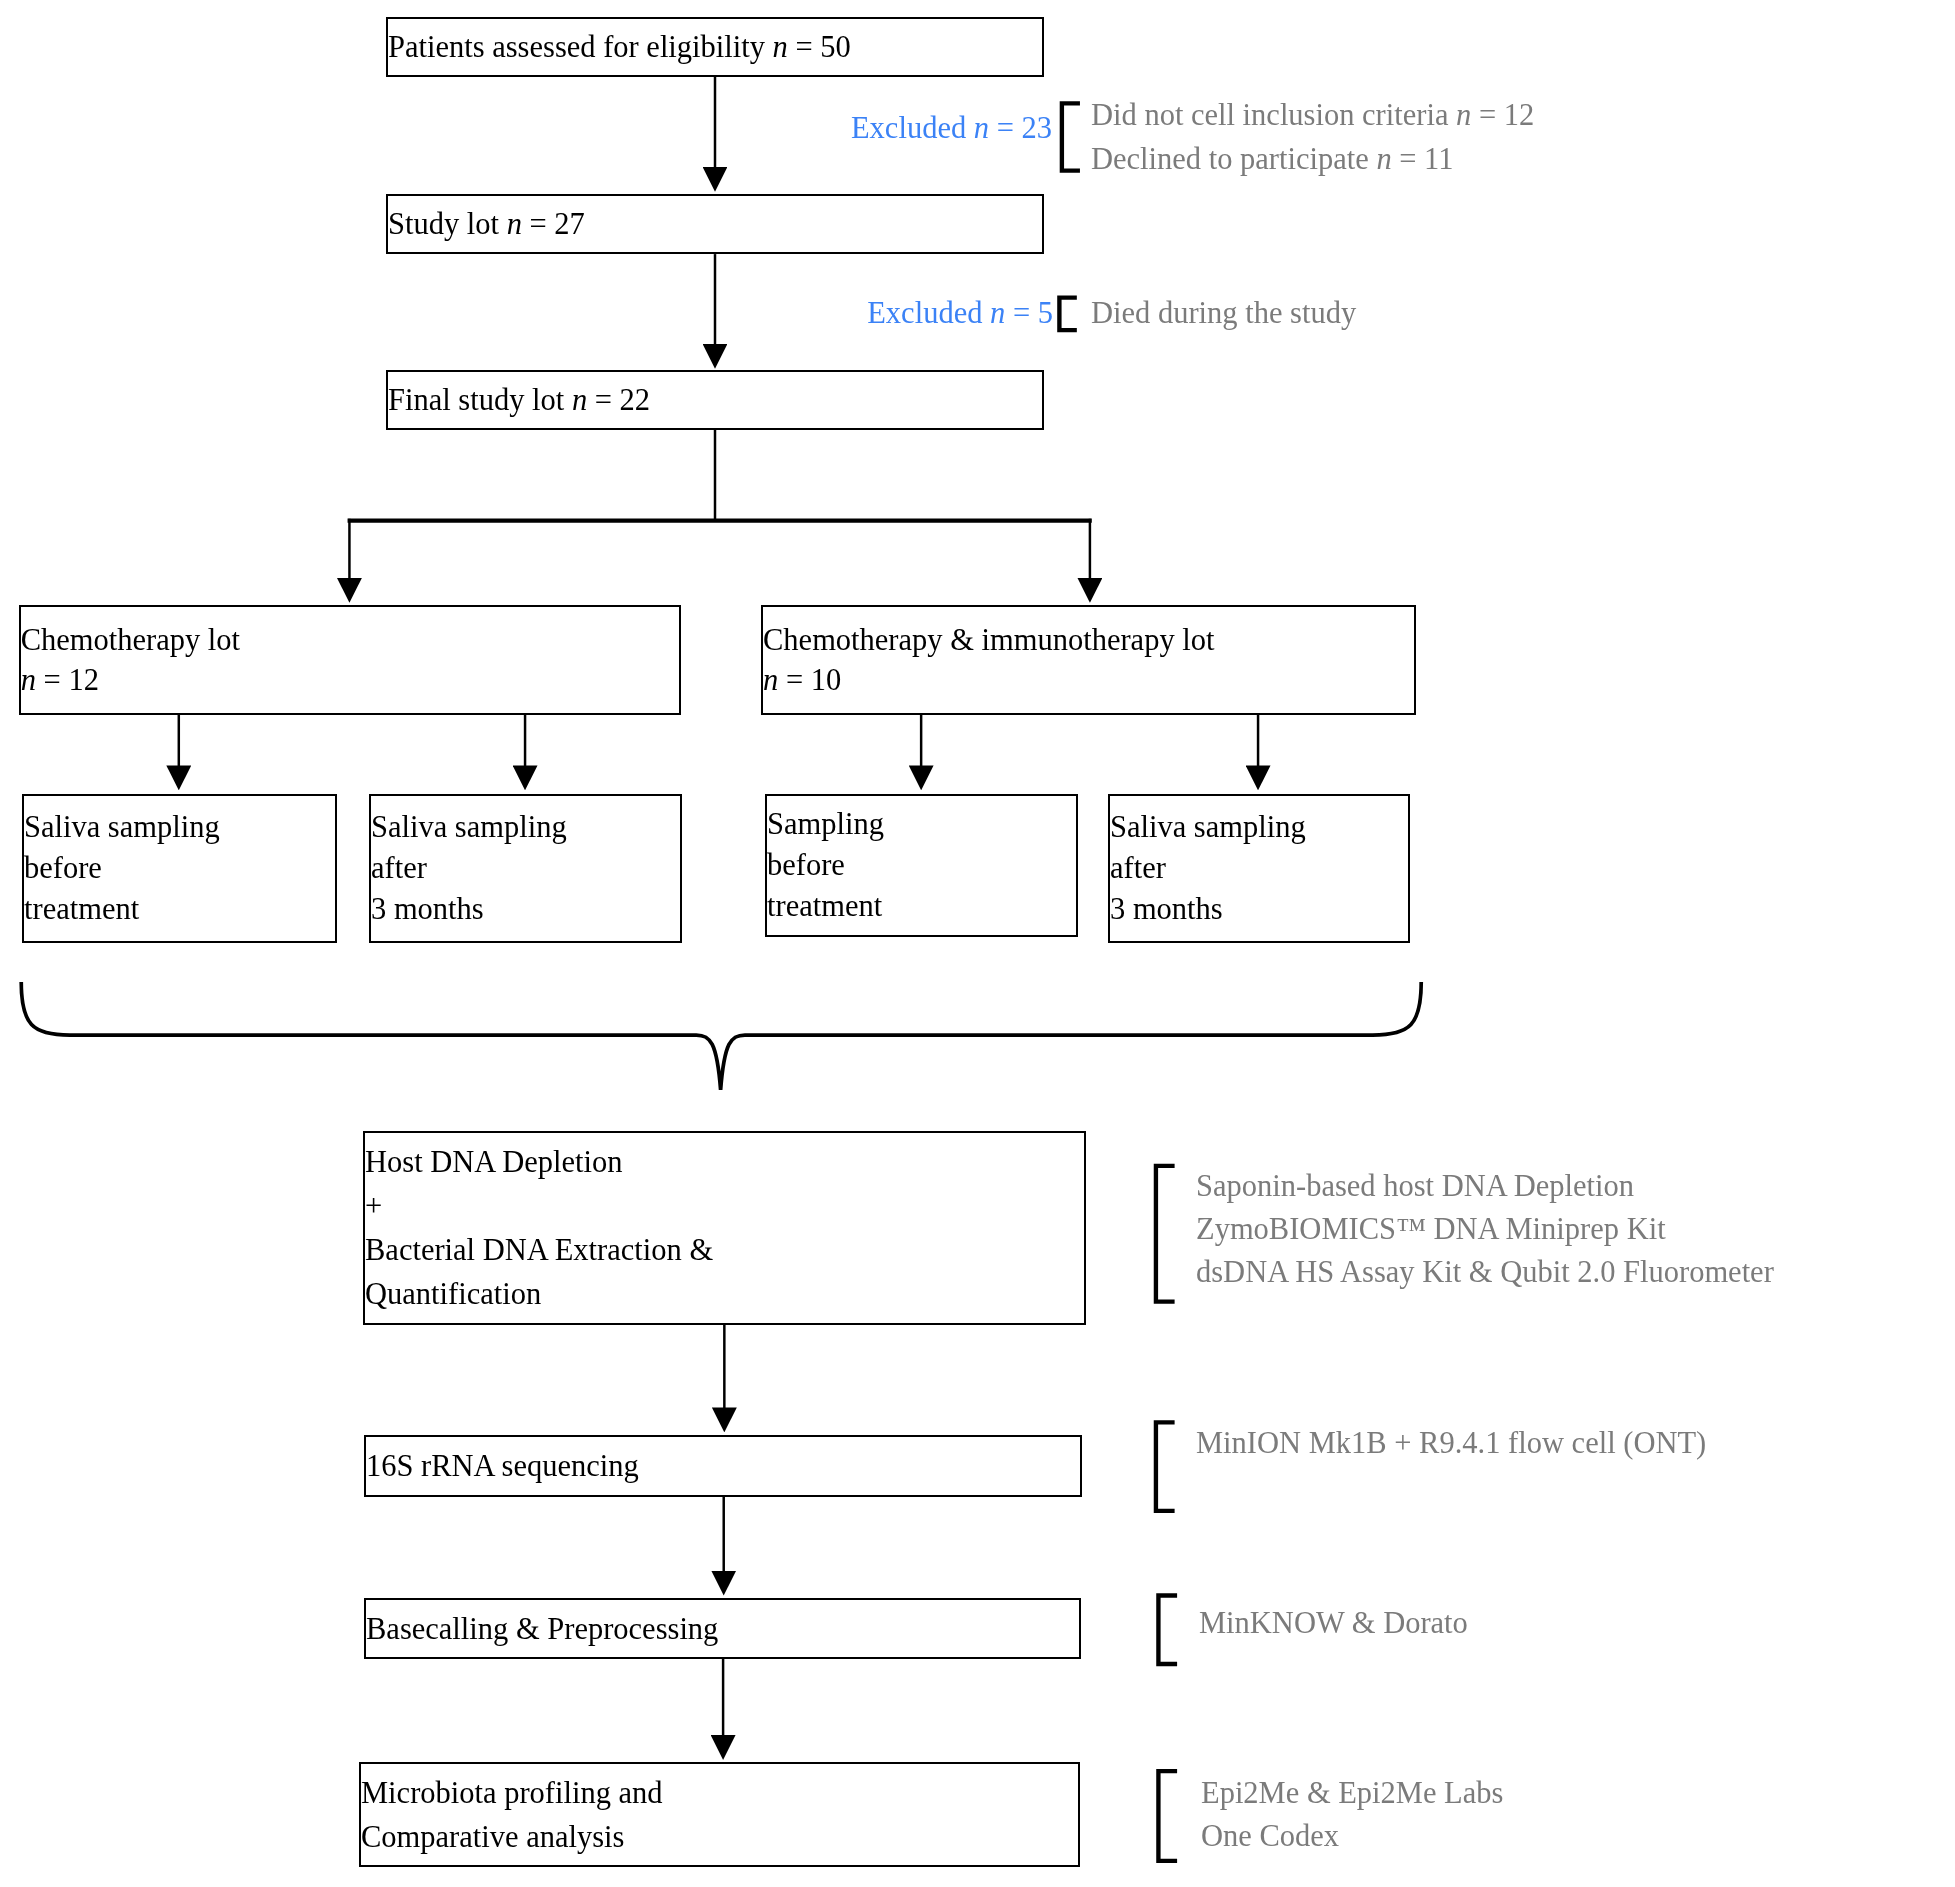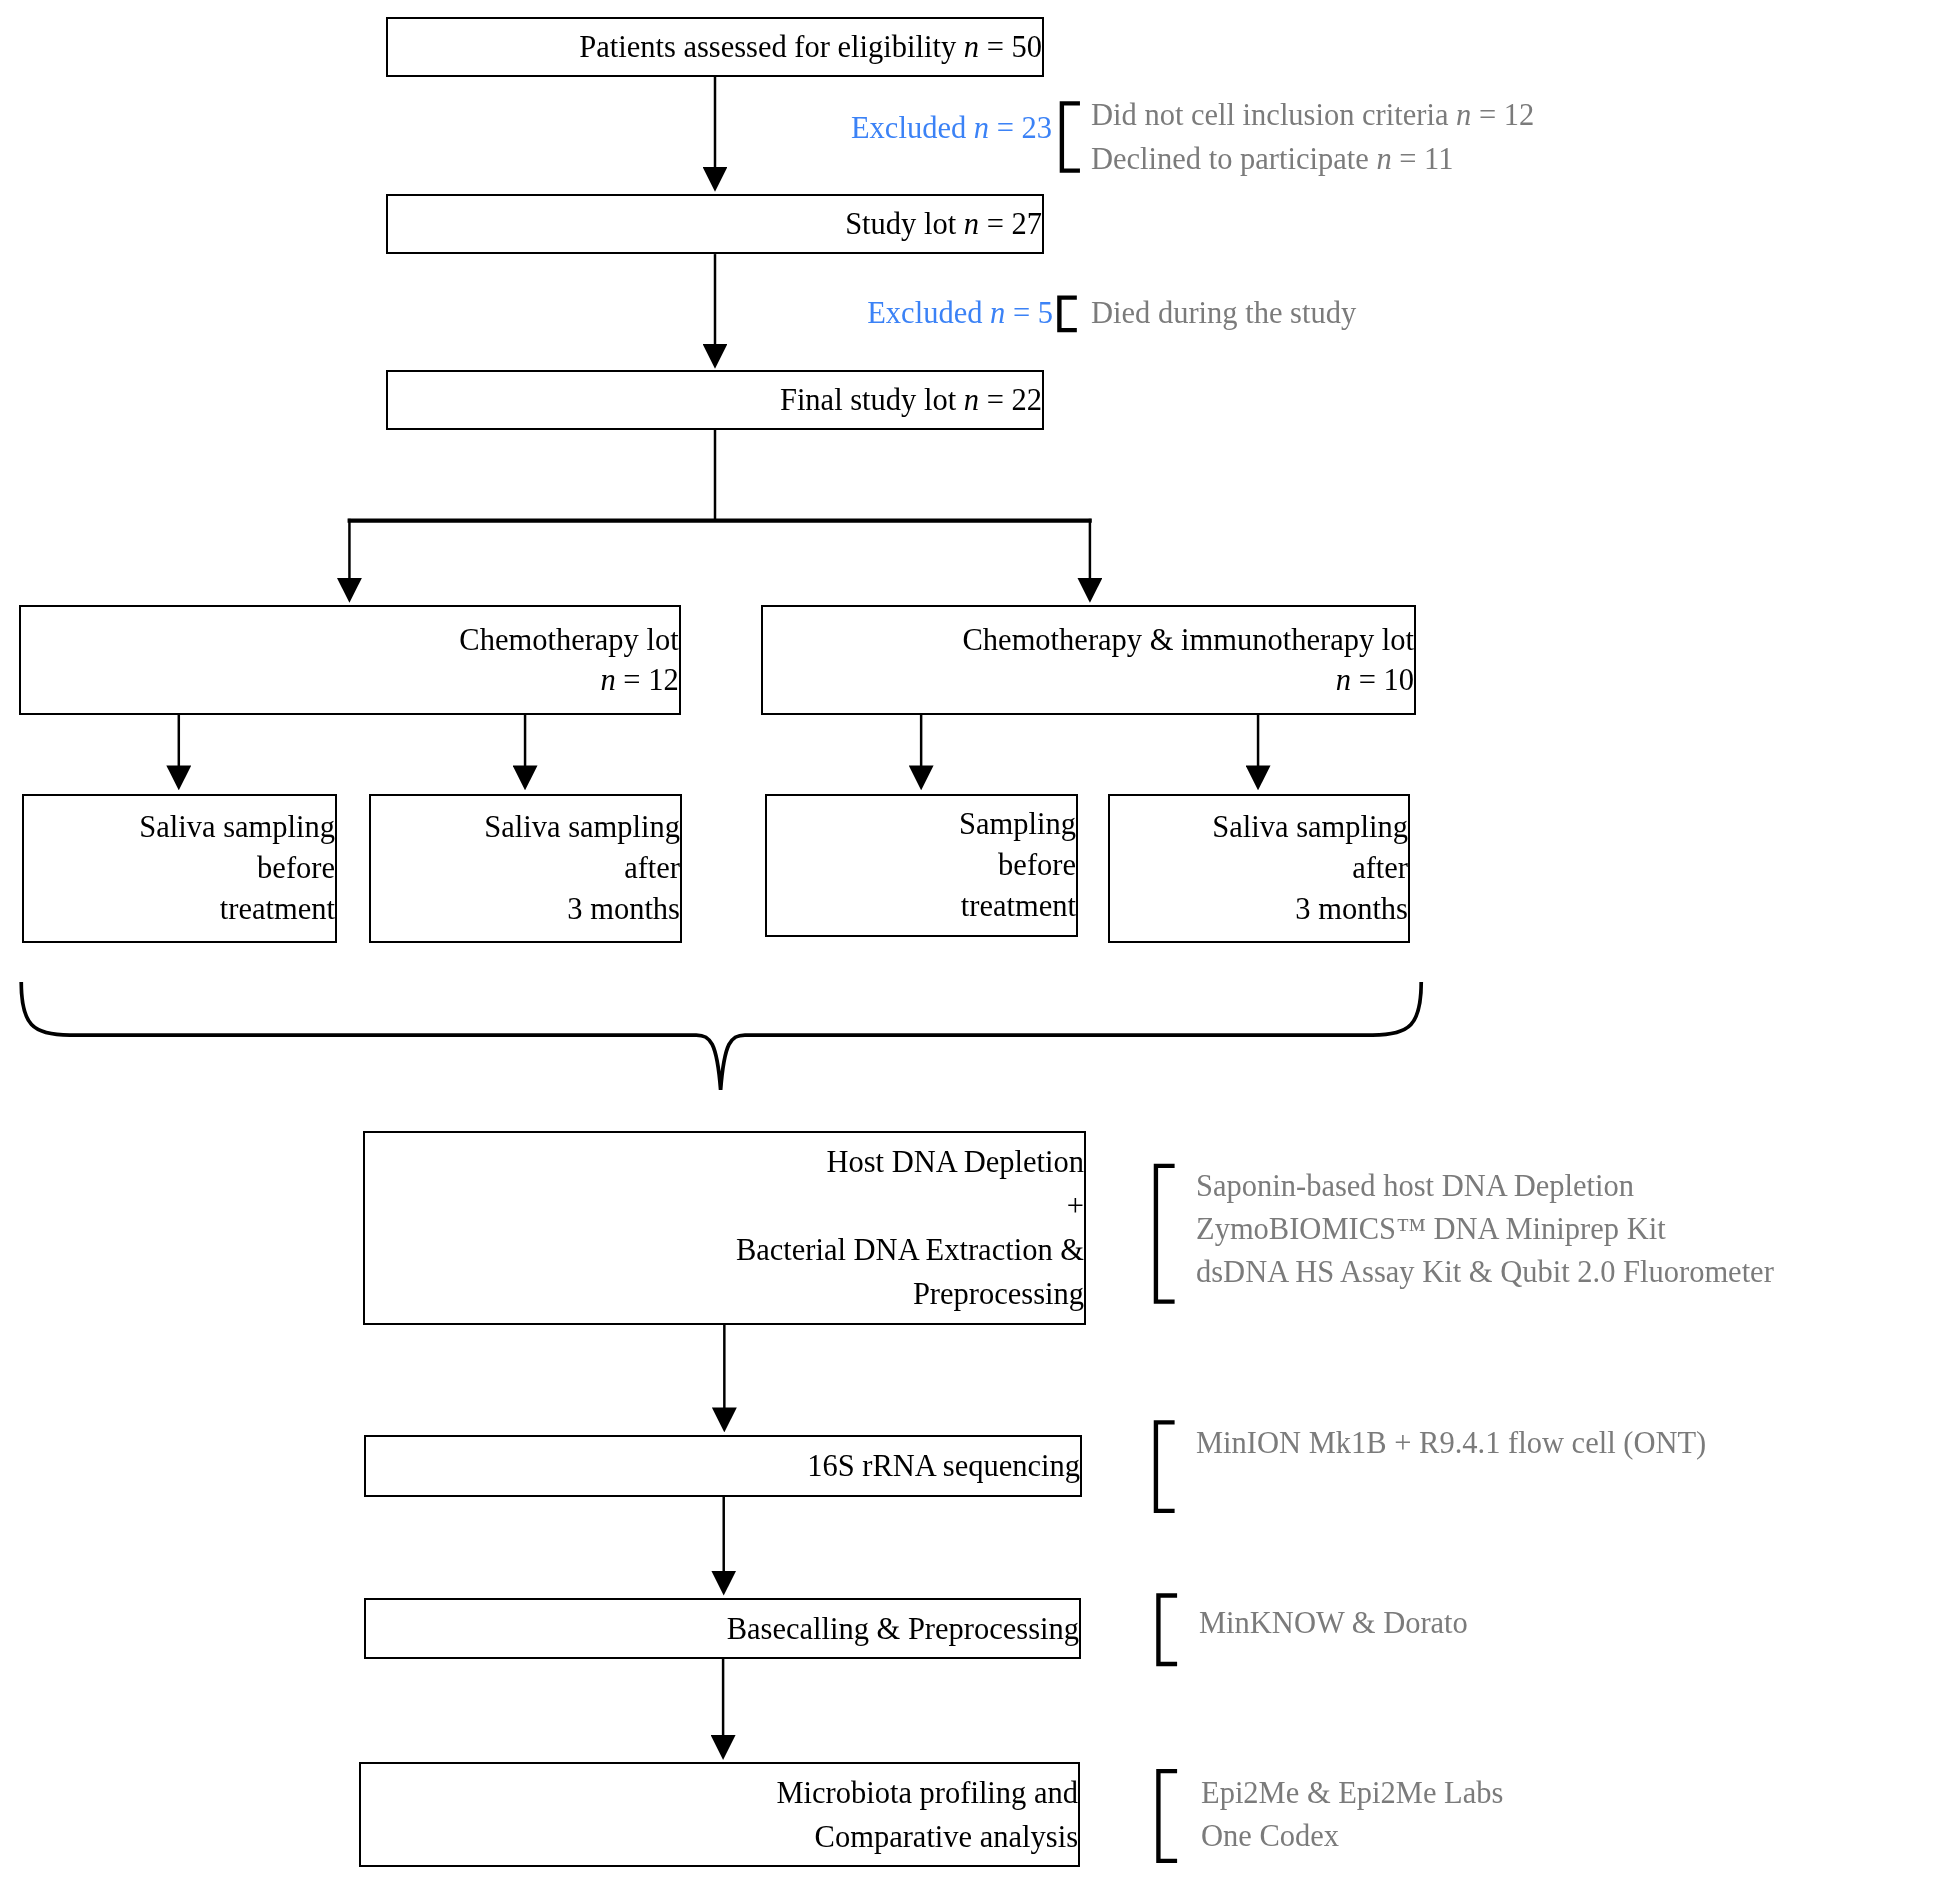--- a/index.html
+++ b/index.html
@@ -13,21 +13,21 @@
     overflow:hidden;
   }
   #connectors{position:absolute;left:0;top:0;pointer-events:none;}
   .box{
     position:absolute;
     box-sizing:border-box;
     border:2.5px solid #000000;
     background:#ffffff;
     display:flex;
     flex-direction:column;
-    align-items:flex-end;
+    align-items:flex-start;
     justify-content:center;
     text-align:center;
     font-size:30.5px;
     line-height:40px;
     white-space:nowrap;
   }
   .box .ln{display:block;}
   .nvar{font-style:italic;}
   .flabel{
     position:absolute;
@@ -144,21 +144,21 @@
   <div class="box" style="left:1108px;top:794px;width:302px;height:149px;line-height:41px;">
     <div class="ln">Saliva sampling</div>
     <div class="ln">after</div>
     <div class="ln">3 months</div>
   </div>
 
   <div class="box" style="left:363px;top:1131px;width:723px;height:194px;line-height:44px;">
     <div class="ln">Host DNA Depletion</div>
     <div class="ln">+</div>
     <div class="ln">Bacterial DNA Extraction &amp;</div>
-    <div class="ln">Preprocessing</div>
+    <div class="ln">Quantification</div>
   </div>
 
   <div class="note s-lh69" style="left:1196px;top:1165px;">
     <div class="ln">Saponin-based host DNA Depletion</div>
     <div class="ln">ZymoBIOMICS™ DNA Miniprep Kit</div>
     <div class="ln">dsDNA HS Assay Kit &amp; Qubit 2.0 Fluorometer</div>
   </div>
 
   <div class="box" style="left:364px;top:1435px;width:718px;height:62px;">
     <div class="ln">16S rRNA sequencing</div>

